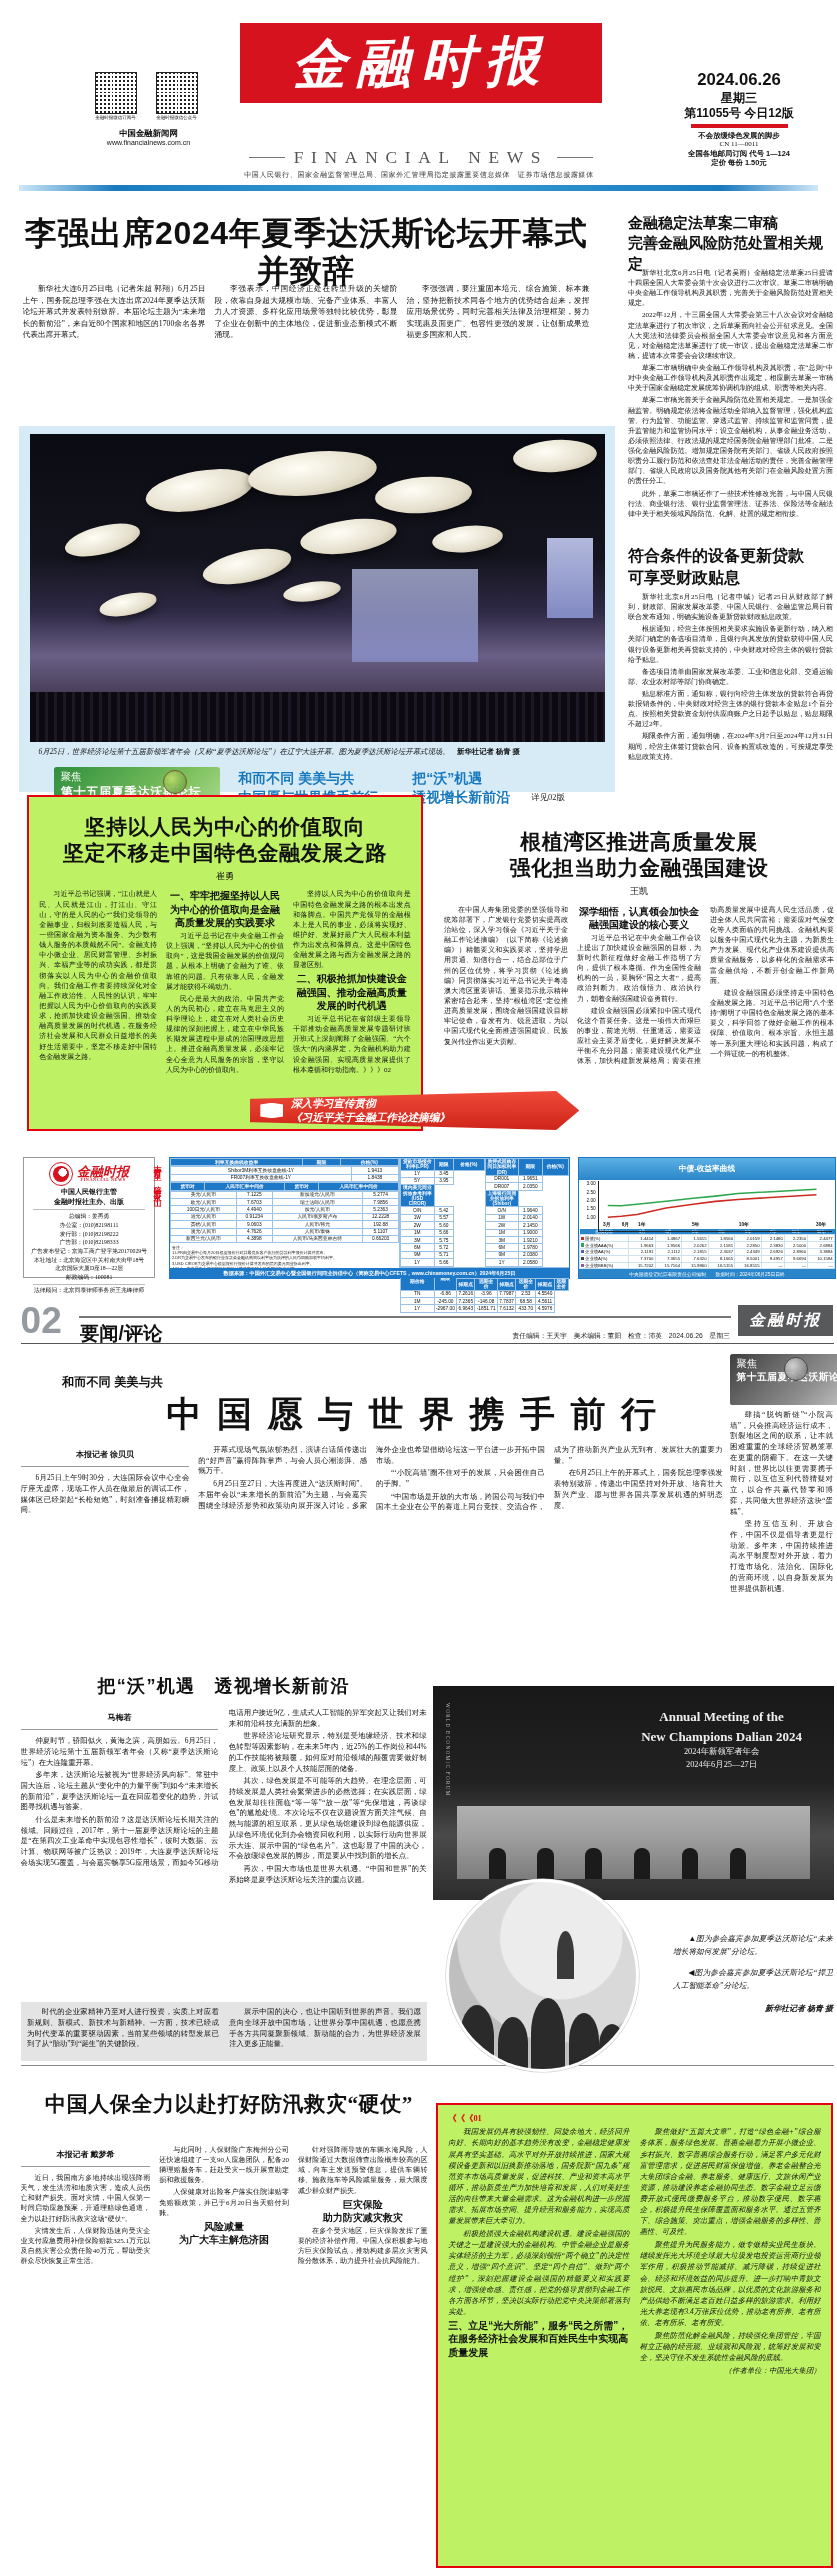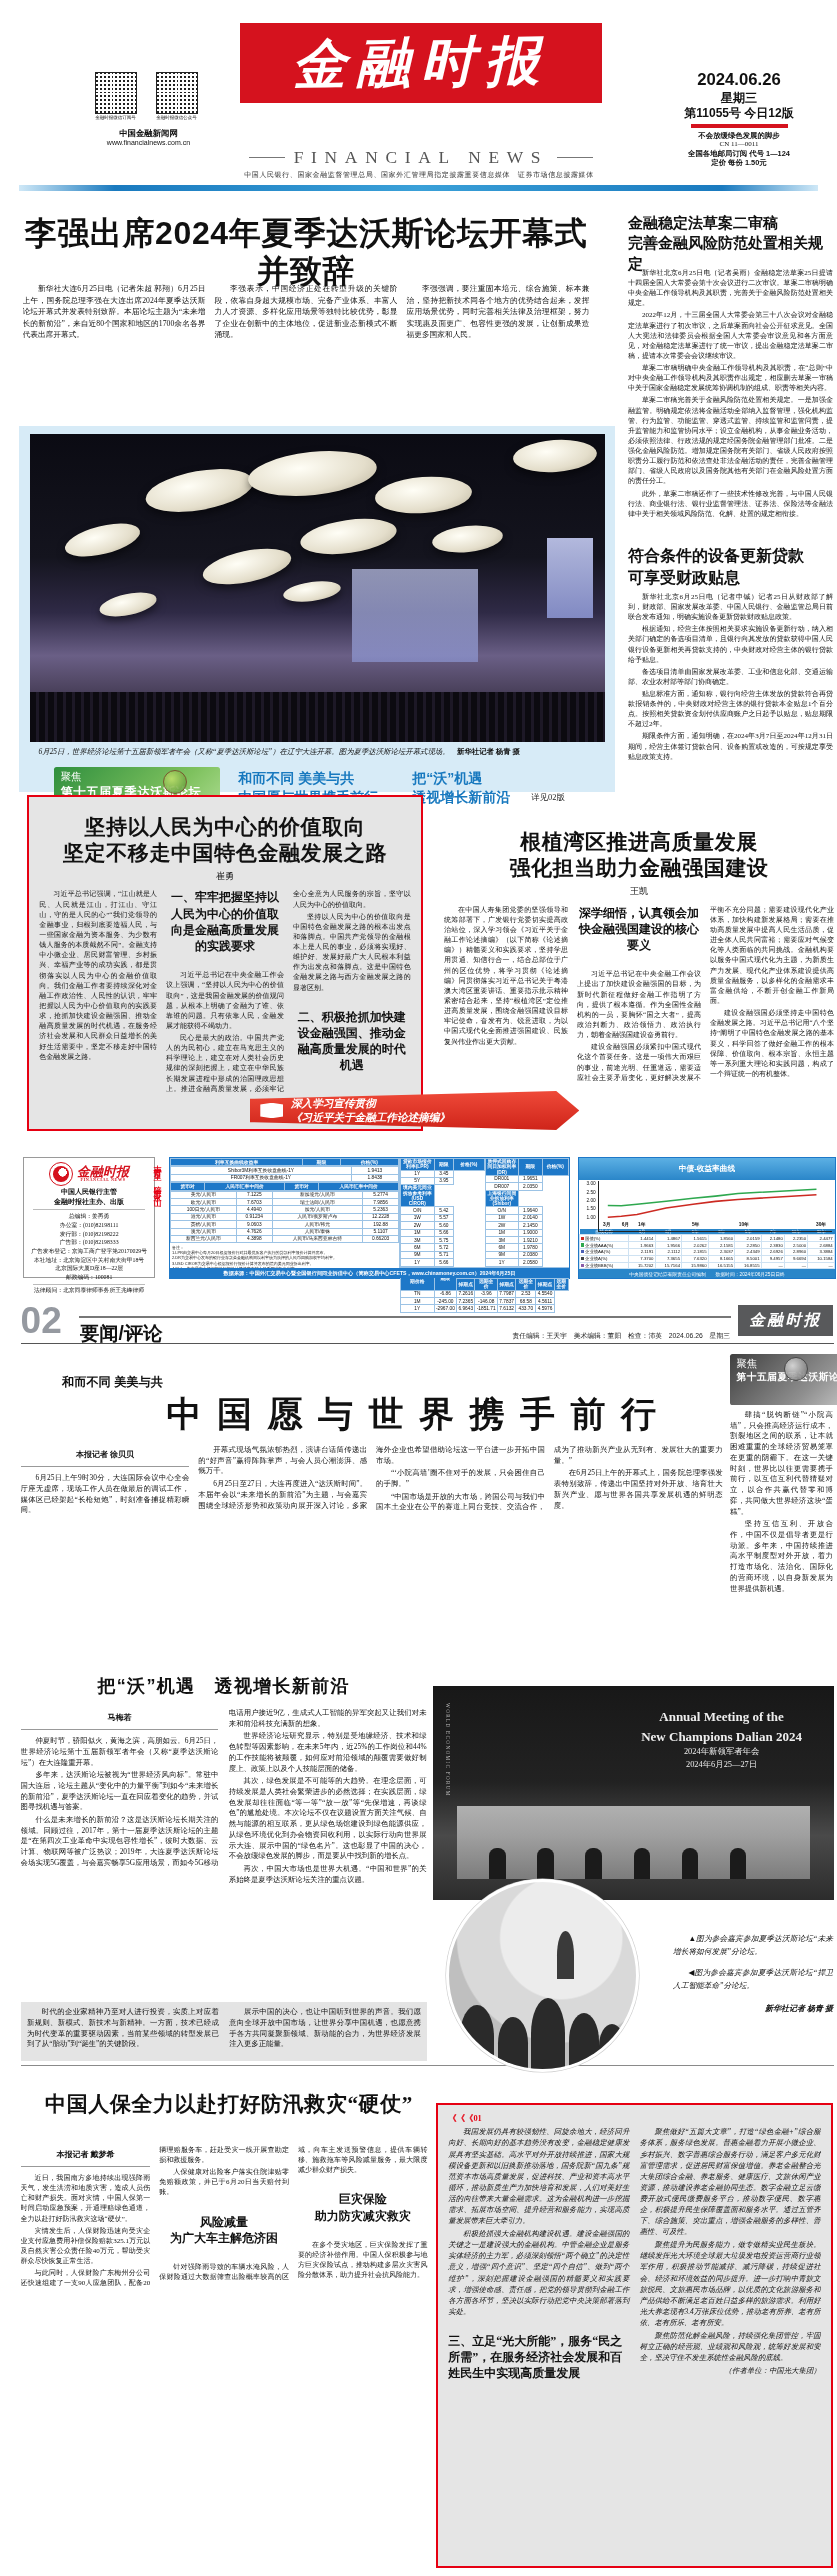--- a/index.html
+++ b/index.html
@@ -31,40 +31,40 @@
   .bluebar{background:linear-gradient(90deg,#cfe8f7,#1a7abf 12%,#3aa0d8 50%,#1a7abf 88%,#cfe8f7);}
   
   .h-main{font-size:32px;font-weight:900;text-align:center;letter-spacing:0.6px;line-height:1.2;font-family:"Liberation Sans",sans-serif;}
   .h-right{font-size:15px;font-weight:bold;line-height:1.35;font-family:"Liberation Sans",sans-serif;}
   .h-box{font-size:21px;font-weight:bold;text-align:center;line-height:1.25;letter-spacing:0.6px;}
   .author{text-align:center;font-size:9px;margin:3.9px 0 0 0;}
   .body{font-size:7px;line-height:1.45;overflow:hidden;}
   .cols2{column-count:2;column-gap:10.3px;}
   .cols3{column-count:3;column-gap:9px;}
   .cols4{column-count:4;column-gap:9px;}
-  .body .sub{font-family:Liberation Serif, serif;font-weight:bold;font-size:12px;text-indent:0;text-align:center;margin:16px 0;line-height:1.35;}
+  .body .sub{font-family:Liberation Sans, sans-serif;font-weight:bold;font-size:10px;text-indent:0;text-align:center;margin:1px 0;line-height:1.35;}
   .body .byline{font-weight:bold;text-indent:0;text-align:center;font-size:8px;margin:3.9px 0 6.4px;border-bottom:0.6px solid #999;padding-bottom:5.2px;}
   .body .end{text-align:right;text-indent:0;}
   
   .panel{background:#d7ebf7;}
   .photo1{background:linear-gradient(180deg,#0b0b13 0%,#14141e 40%,#2f2a46 58%,#6a5f86 72%,#544a68 80%,#191420 100%);overflow:hidden;}
   .lamp{position:absolute;border-radius:50%;background:radial-gradient(ellipse at 40% 35%,#fffef6,#e4decb 60%,#b9b19a);box-shadow:0 3.9px 9px rgba(0,0,0,.5);}
   .screenlight{position:absolute;background:linear-gradient(180deg,#cfd6ff,#8f9ad8);opacity:.85;}
   .crowd{position:absolute;left:0;right:0;bottom:0;height:16%;background:repeating-linear-gradient(90deg,#0c0a10 0 5.8px,#1d1826 5.8px 9px);}
   .caption{font-size:7.4px;font-style:italic;}
   .caption b{font-style:normal;}
   .badge{background:linear-gradient(135deg,#2f8f3e,#7ec15e 70%,#a7d98a);border-radius:2.6px;color:#fff;padding:3.2px 6.4px;position:relative;overflow:hidden;}
   .badge .b1{font-size:10.3px;font-weight:normal;}
   .badge .b2{font-size:12.2px;font-weight:bold;letter-spacing:0.6px;white-space:nowrap;}
   .globe{position:absolute;right:33px;top:2.6px;width:22px;height:22px;border-radius:50%;
      background:radial-gradient(circle at 35% 35%,#bfe06c,#4d8f38);border:1.3px solid #7a4b2a;opacity:.9;}
   .teaser-h{color:#1879bf;font-size:14px;font-weight:bold;line-height:1.35;font-family:"Liberation Sans",sans-serif;white-space:nowrap;}
   .seepage{font-size:8.4px;color:#222;}
   
-  .redbox{border:2.6px solid #e60012;background:#e5e5e5;}
+  .redbox{border:2.6px solid #e60012;background:#bef264;}
   .banner{background:linear-gradient(180deg,#ef4a39,#cf241a);clip-path:polygon(0 20%,93% 0,100% 50%,93% 100%,0 80%);
      color:#fff;display:flex;align-items:center;gap:7.7px;padding:0 18px 0 10.3px;}
   .banner .bt{font-weight:bold;font-style:italic;font-size:10.6px;line-height:1.25;white-space:nowrap;font-family:"Liberation Sans",sans-serif;}
   .book{width:23px;height:15.5px;background:#fff;clip-path:polygon(0 12%,50% 0,100% 12%,100% 88%,50% 100%,0 88%);flex:0 0 23px;position:relative;}
   
   .pub{border:0.6px solid #9a9a9a;text-align:center;padding:3.9px 2.6px;font-size:5.8px;line-height:1.5;}
   .pub .logorow{display:flex;align-items:center;justify-content:center;gap:3.9px;margin-bottom:1.9px;}
   .phoenix{width:22px;height:22px;border-radius:50%;border:1.9px solid #d5121e;position:relative;}
   .phoenix:after{content:"";position:absolute;inset:3.2px;border-radius:50%;background:radial-gradient(circle at 60% 40%,#fff 30%,#d5121e 32%);}
   .pubname{color:#d5121e;font-weight:bold;font-style:italic;font-size:13px;line-height:1;}

